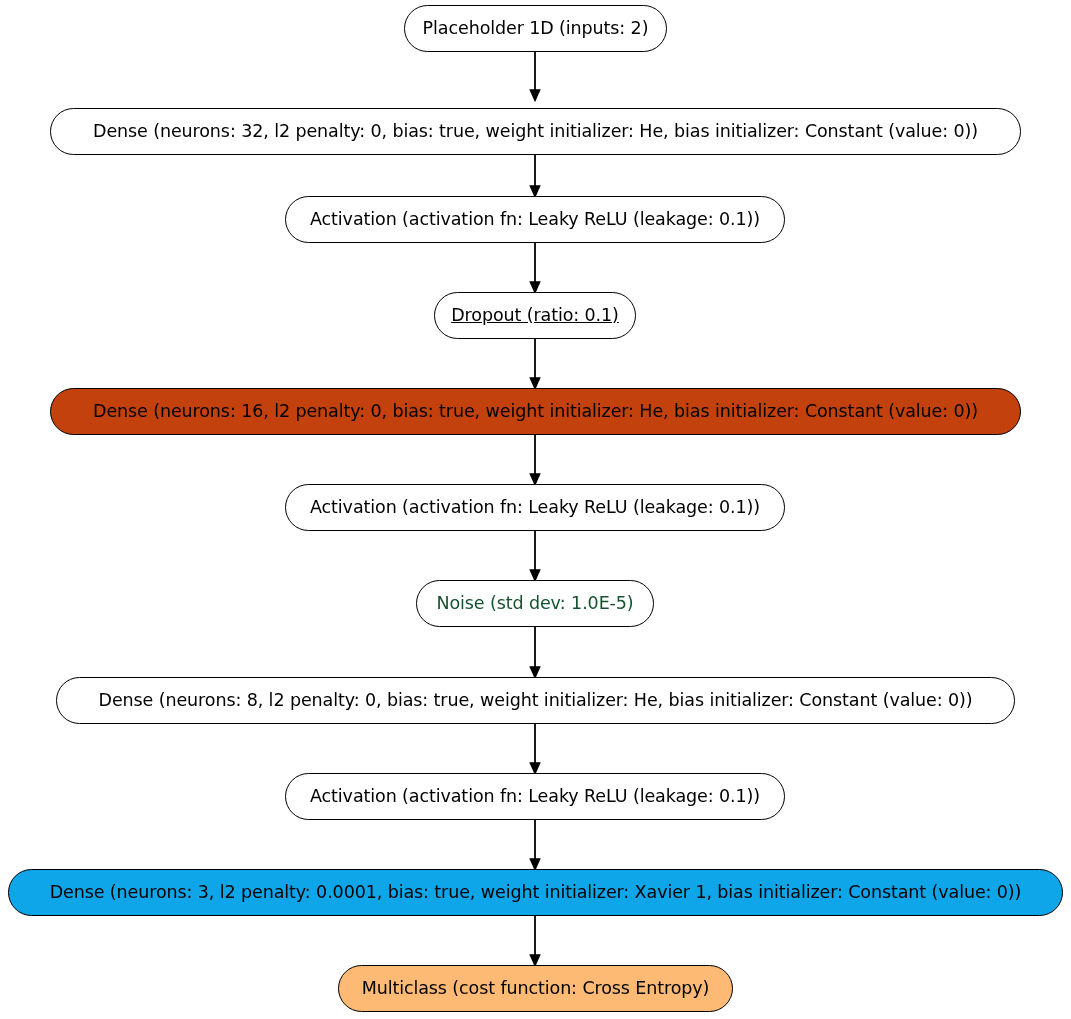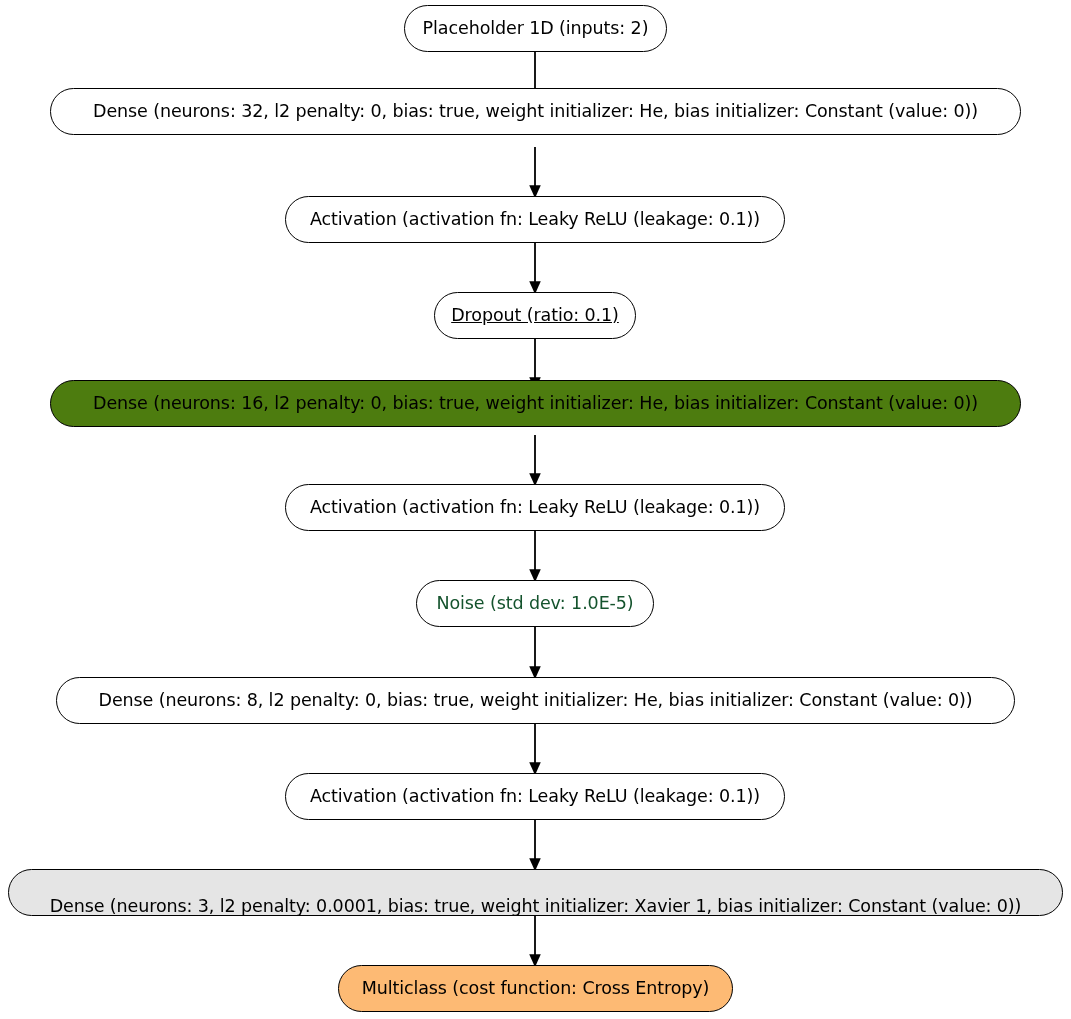--- a/index.html
+++ b/index.html
@@ -70,45 +70,45 @@
         <line x1="535" y1="724" x2="535" y2="764" stroke="#000000" stroke-width="1.8" marker-end="url(#arrowhead)"></line>
         <line x1="535" y1="820" x2="535" y2="860" stroke="#000000" stroke-width="1.8" marker-end="url(#arrowhead)"></line>
         <line x1="535" y1="916" x2="535" y2="956" stroke="#000000" stroke-width="1.8" marker-end="url(#arrowhead)"></line>
       </g>
   </svg>
 
   <div id="nodes-group">
       <div class="graph-node" style="left: 404px; top: 5px; width: 263px; border-color: rgb(0, 0, 0); background: rgb(255, 255, 255); align-items: center;">
         <span class="node-label" style="color: rgb(0, 0, 0);">Placeholder 1D (inputs: 2)</span>
       </div>
-      <div class="graph-node" style="left: 50px; top: 88px; width: 971px; border-color: rgb(0, 0, 0); background: rgb(255, 255, 255);">
+      <div class="graph-node" style="left: 50px; top: 108px; width: 971px; border-color: rgb(0, 0, 0); background: rgb(255, 255, 255);">
         <span class="node-label" style="color: rgb(0, 0, 0);">Dense (neurons: 32, l2 penalty: 0, bias: true, weight initializer: He, bias initializer: Constant (value: 0))</span>
       </div>
       <div class="graph-node" style="left: 285px; top: 196px; width: 500px; border-color: rgb(0, 0, 0); background: rgb(255, 255, 255);">
         <span class="node-label" style="color: rgb(0, 0, 0);">Activation (activation fn: Leaky ReLU (leakage: 0.1))</span>
       </div>
       <div class="graph-node" style="left: 434px; top: 292px; width: 202px; border-color: rgb(0, 0, 0); background: rgb(255, 255, 255);">
         <span class="node-label" style="color: #000000; text-decoration: underline;">Dropout (ratio: 0.1)</span>
       </div>
-      <div class="graph-node" style="left: 50px; top: 380px; width: 971px; border-color: rgb(0, 0, 0); background: #4d7c0f;">
+      <div class="graph-node" style="left: 50px; top: 388px; width: 971px; border-color: rgb(0, 0, 0); background: #c2410c;">
         <span class="node-label" style="color: rgb(0, 0, 0);">Dense (neurons: 16, l2 penalty: 0, bias: true, weight initializer: He, bias initializer: Constant (value: 0))</span>
       </div>
       <div class="graph-node" style="left: 285px; top: 484px; width: 500px; border-color: rgb(0, 0, 0); background: rgb(255, 255, 255);">
         <span class="node-label" style="color: rgb(0, 0, 0);">Activation (activation fn: Leaky ReLU (leakage: 0.1))</span>
       </div>
       <div class="graph-node" style="left: 416px; top: 580px; width: 238px; border-color: rgb(0, 0, 0); background: rgb(255, 255, 255);">
         <span class="node-label" style="color: #14532d;">Noise (std dev: 1.0E-5)</span>
       </div>
       <div class="graph-node" style="left: 56px; top: 677px; width: 959px; border-color: rgb(0, 0, 0); background: rgb(255, 255, 255); text-align: center;">
         <span class="node-label" style="color: rgb(0, 0, 0);">Dense (neurons: 8, l2 penalty: 0, bias: true, weight initializer: He, bias initializer: Constant (value: 0))</span>
       </div>
       <div class="graph-node" style="left: 285px; top: 773px; width: 500px; border-color: rgb(0, 0, 0); background: rgb(255, 255, 255);">
         <span class="node-label" style="color: rgb(0, 0, 0);">Activation (activation fn: Leaky ReLU (leakage: 0.1))</span>
       </div>
-      <div class="graph-node" style="left: 8px; top: 869px; width: 1055px; border-color: rgb(0, 0, 0); background: #e5e5e5; align-items: flex-end;">
+      <div class="graph-node" style="left: 8px; top: 869px; width: 1055px; border-color: rgb(0, 0, 0); background: #0ea5e9;">
         <span class="node-label" style="color: rgb(0, 0, 0);">Dense (neurons: 3, l2 penalty: 0.0001, bias: true, weight initializer: Xavier 1, bias initializer: Constant (value: 0))</span>
       </div>
       <div class="graph-node" style="left: 338px; top: 965px; width: 395px; border-color: rgb(0, 0, 0); background: #fdba74;">
         <span class="node-label" style="color: rgb(0, 0, 0);">Multiclass (cost function: Cross Entropy)</span>
       </div>
     </div>
 
 </div>
 
 </body></html>

